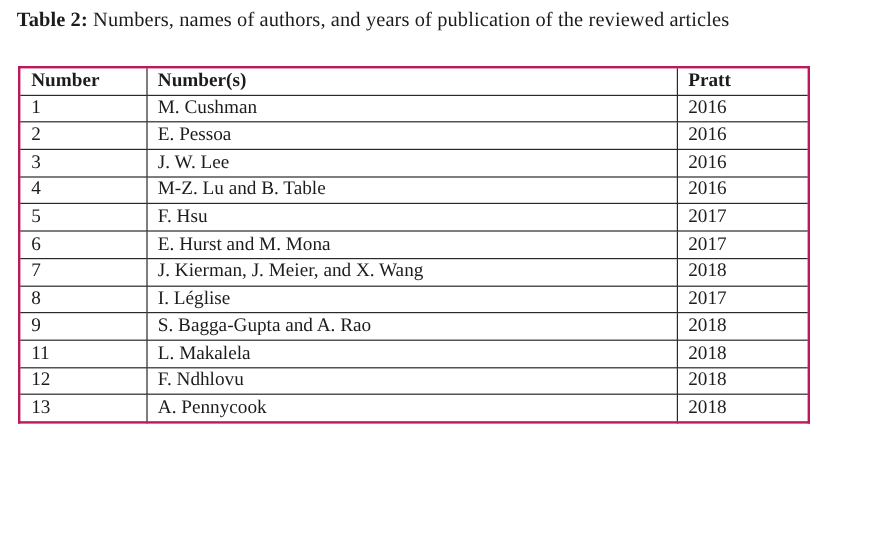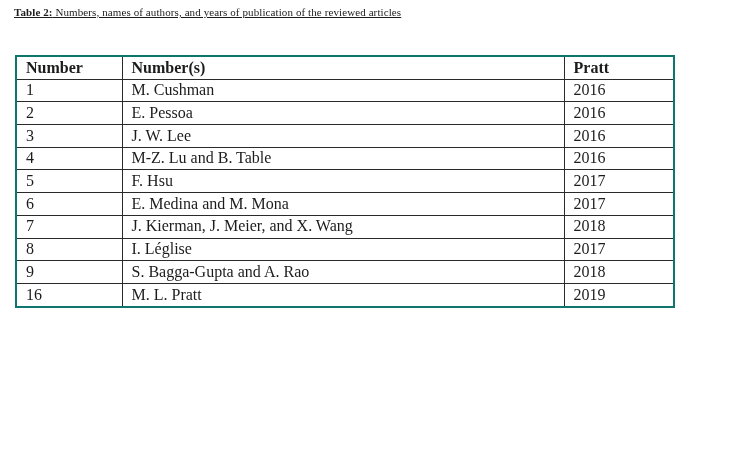--- a/index.html
+++ b/index.html
@@ -13,37 +13,36 @@
     height: 451px;
     background: #ffffff;
     font-family: "Liberation Serif", serif;
     color: #1c1c1c;
     overflow: hidden;
   }
   .caption {
     position: absolute;
     left: 14px;
     top: 6px;
-    font-size: 11px;
+    font-size: 17px;
     line-height: 1.25;
     white-space: nowrap;
     letter-spacing: 0.1px;
-    text-decoration: underline;
   }
   .caption-label {
     font-weight: bold;
   }
   table.review-table {
     position: absolute;
     left: 15px;
     top: 55px;
     width: 658px;
     border-collapse: collapse;
     table-layout: fixed;
-    border: 2px solid #0f766e;
+    border: 2px solid #be185d;
     padding-left: 36px;
   }
   .col-number { width: 106px; }
   .col-authors { width: 442px; }
   .col-year { width: 110px; }
   table.review-table th,
   table.review-table td {
     border: 1px solid #2a2a2a;
     font-size: 16px;
     line-height: 1.15;
@@ -101,39 +100,49 @@
           <td>M-Z. Lu and B. Table</td>
           <td>2016</td>
         </tr>
         <tr>
           <td>5</td>
           <td>F. Hsu</td>
           <td>2017</td>
         </tr>
         <tr>
           <td>6</td>
-          <td>E. Medina and M. Mona</td>
+          <td>E. Hurst and M. Mona</td>
           <td>2017</td>
         </tr>
         <tr>
           <td>7</td>
           <td>J. Kierman, J. Meier, and X. Wang</td>
           <td>2018</td>
         </tr>
         <tr>
           <td>8</td>
           <td>I. Léglise</td>
           <td>2017</td>
         </tr>
         <tr>
           <td>9</td>
           <td>S. Bagga-Gupta and A. Rao</td>
           <td>2018</td>
         </tr>
         <tr>
-          <td>16</td>
-          <td>M. L. Pratt</td>
-          <td>2019</td>
+          <td>11</td>
+          <td>L. Makalela</td>
+          <td>2018</td>
+        </tr>
+        <tr>
+          <td>12</td>
+          <td>F. Ndhlovu</td>
+          <td>2018</td>
+        </tr>
+        <tr>
+          <td>13</td>
+          <td>A. Pennycook</td>
+          <td>2018</td>
         </tr>
       </tbody>
   </table>
 
 </div>
 
 </body></html>

